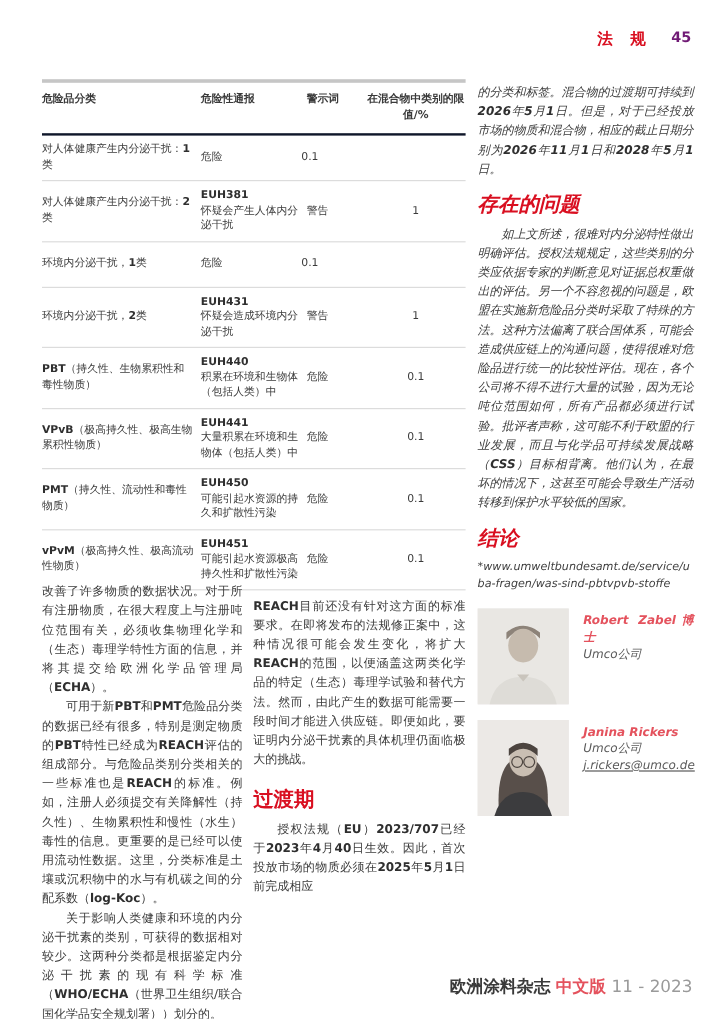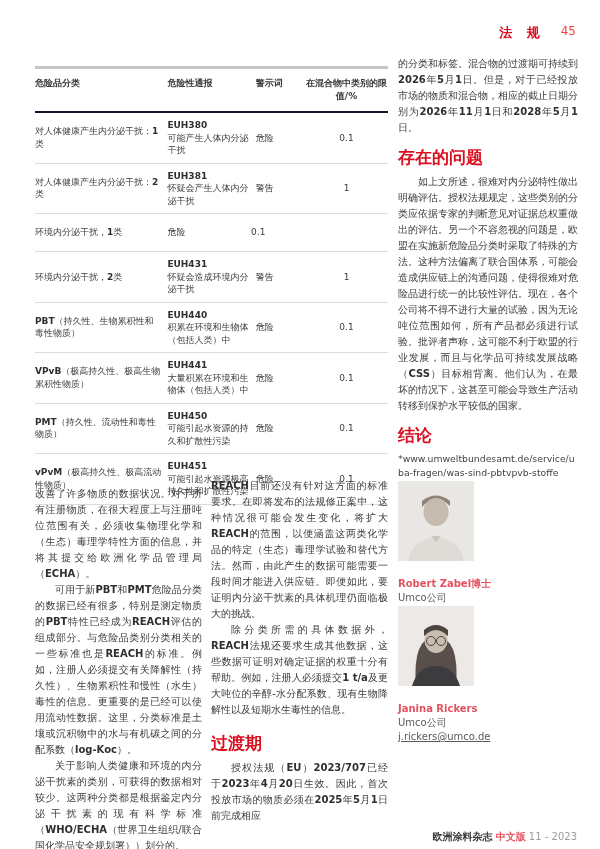--- a/index.html
+++ b/index.html
@@ -3,52 +3,52 @@
 <meta charset="utf-8">
 <style>
   html,body{margin:0;padding:0;}
   body{
     width:600px;height:849px;position:relative;background:#ffffff;overflow:hidden;
     font-family:"DejaVu Sans","Liberation Sans",sans-serif;color:#3b3b3b;
   }
   
   .page-header{position:absolute;top:24px;right:24px;display:flex;align-items:flex-start;gap:16px;}
   .section-label{color:#d90f20;font-weight:bold;font-size:13px;letter-spacing:5px;}
-  .page-number{color:#ef4444;font-weight:normal;font-size:12px;}
+  .page-number{color:#701a75;font-weight:bold;font-size:12px;}
   
   .hazard-table{position:absolute;left:35px;top:66px;width:353px;font-size:9px;line-height:12.5px;}
   .table-topbar{height:3px;background:#c6c6c6;margin-bottom:0;}
   .thead{display:flex;align-items:flex-start;padding:8px 0 9px;border-bottom:2px solid #0f172a;font-weight:bold;color:#3a3a3a;}
   .trow{display:flex;align-items:center;padding:6px 0;border-bottom:1px solid #dcdcdc;min-height:38px;box-sizing:border-box;}
   .tc{box-sizing:border-box;padding-right:6px;}
   .c1{width:37.5%;}
   .c2{width:25%;}
   .c3{width:14%;}
   .c4{width:23.5%;text-align:center;padding-right:0;}
   .c2 .code{font-weight:bold;color:#2f2f2f;}
   
   .col{position:absolute;font-size:10px;line-height:16px;text-align:justify;color:#3b3b3b;}
   .col p{margin:0;}
   .col p.indent{text-indent:20px;}
   .col-left{left:35px;top:486px;width:167px;}
-  .col-mid{left:211px;top:478px;width:177px;}
-  .col-right{left:398px;top:56px;width:180px;}
+  .col-mid{left:211px;top:498px;width:177px;}
+  .col-right{left:398px;top:70px;width:180px;font-style:italic;}
   .red-heading{color:#d90f20;font-weight:bold;font-size:17px;line-height:14px;margin:14px 0 10px;text-align:left;}
   .red-heading.first{margin-top:18px;}
   b{color:#2f2f2f;}
   
   .footnote{font-size:9.3px;line-height:14px;margin-top:5px;text-align:left;color:#3f3f3f;word-break:break-all;}
-  .author-card{display:flex;gap:12px;margin-top:1px;align-items:flex-start;flex-direction:column;}
+  .author-card{display:flex;gap:12px;margin-top:13px;align-items:flex-start;}
   .author-photo{width:76px;height:80px;background:#eae8e5;flex:0 0 auto;}
   .author-meta{padding-top:4px;}
   .author-name{color:#e4525d;font-weight:bold;font-size:10px;line-height:14px;}
   .author-company{font-size:10px;line-height:14px;color:#5a5a5a;}
   .author-email{font-size:10px;line-height:14px;color:#5a5a5a;text-decoration:underline;cursor:pointer;}
   
-  .page-footer{position:absolute;top:814px;right:23px;font-size:10px;white-space:nowrap;margin-top:16px;}
+  .page-footer{position:absolute;top:814px;right:23px;font-size:14px;white-space:nowrap;}
   .footer-journal{color:#3a3a3a;font-weight:bold;}
   .footer-edition{color:#e4525d;font-weight:bold;}
   .footer-issue{color:#9a9a9a;}
 </style>
 </head>
 <body>
 
 <div class="page-header">
   <span class="section-label">法 规</span>
   <span class="page-number">45</span>
@@ -58,24 +58,20 @@
   <div class="table-topbar"></div>
   <div class="thead">
     <div class="tc c1">危险品分类</div>
     <div class="tc c2">危险性通报</div>
     <div class="tc c3">警示词</div>
     <div class="tc c4">在混合物中类别的限值/%</div>
   </div>
   <div>
       <div class="trow">
         <div class="tc c1">对人体健康产生内分泌干扰：<b>1</b>类</div>
-        <div class="tc c2">
-          <div class="code">EUH380</div>
-          <div class="stmt">可能产生人体内分泌干扰</div>
-        </div>
         <div class="tc c3">危险</div>
         <div class="tc c4">0.1</div>
       </div>
       <div class="trow">
         <div class="tc c1">对人体健康产生内分泌干扰：<b>2</b>类</div>
         <div class="tc c2">
           <div class="code">EUH381</div>
           <div class="stmt">怀疑会产生人体内分泌干扰</div>
         </div>
         <div class="tc c3">警告</div>
@@ -135,23 +131,22 @@
 </div>
 
 <div class="col col-left">
   <p>改善了许多物质的数据状况。对于所有注册物质，在很大程度上与注册吨位范围有关，必须收集物理化学和（生态）毒理学特性方面的信息，并将其提交给欧洲化学品管理局（<b>ECHA</b>）。</p>
   <p class="indent">可用于新<b>PBT</b>和<b>PMT</b>危险品分类的数据已经有很多，特别是测定物质的<b>PBT</b>特性已经成为<b>REACH</b>评估的组成部分。与危险品类别分类相关的一些标准也是<b>REACH</b>的标准。例如，注册人必须提交有关降解性（持久性）、生物累积性和慢性（水生）毒性的信息。更重要的是已经可以使用流动性数据。这里，分类标准是土壤或沉积物中的水与有机碳之间的分配系数（<b>log-Koc</b>）。</p>
   <p class="indent">关于影响人类健康和环境的内分泌干扰素的类别，可获得的数据相对较少。这两种分类都是根据鉴定内分泌干扰素的现有科学标准（<b>WHO/ECHA</b>（世界卫生组织/联合国化学品安全规划署））划分的。</p>
 </div>
 
 <div class="col col-mid">
   <p><b>REACH</b>目前还没有针对这方面的标准要求。在即将发布的法规修正案中，这种情况很可能会发生变化，将扩大<b>REACH</b>的范围，以便涵盖这两类化学品的特定（生态）毒理学试验和替代方法。然而，由此产生的数据可能需要一段时间才能进入供应链。即便如此，要证明内分泌干扰素的具体机理仍面临极大的挑战。</p>
-  <p class="indent">除分类所需的具体数据外，<b>REACH</b>法规还要求生成其他数据，这些数据可证明对确定证据的权重十分有帮助。例如，注册人必须提交<b>1 t/a</b>及更大吨位的辛醇-水分配系数、现有生物降解性以及短期水生毒性的信息。</p>
   <div class="red-heading first">过渡期</div>
-  <p class="indent">授权法规（<b>EU</b>）<b>2023/707</b>已经于<b>2023</b>年<b>4</b>月<b>20</b>日生效。因此，首次投放市场的物质必须在<b>2025</b>年<b>5</b>月<b>1</b>日前完成相应</p>
+  <p class="indent">授权法规（<b>EU</b>）<b>2023/707</b>已经于<b>2023</b>年<b>4</b>月<b>40</b>日生效。因此，首次投放市场的物质必须在<b>2025</b>年<b>5</b>月<b>1</b>日前完成相应</p>
 </div>
 
 <div class="col col-right">
   <p>的分类和标签。混合物的过渡期可持续到<b>2026</b>年<b>5</b>月<b>1</b>日。但是，对于已经投放市场的物质和混合物，相应的截止日期分别为<b>2026</b>年<b>11</b>月<b>1</b>日和<b>2028</b>年<b>5</b>月<b>1</b>日。</p>
   <div class="red-heading">存在的问题</div>
   <p class="indent">如上文所述，很难对内分泌特性做出明确评估。授权法规规定，这些类别的分类应依据专家的判断意见对证据总权重做出的评估。另一个不容忽视的问题是，欧盟在实施新危险品分类时采取了特殊的方法。这种方法偏离了联合国体系，可能会造成供应链上的沟通问题，使得很难对危险品进行统一的比较性评估。现在，各个公司将不得不进行大量的试验，因为无论吨位范围如何，所有产品都必须进行试验。批评者声称，这可能不利于欧盟的行业发展，而且与化学品可持续发展战略（<b>CSS</b>）目标相背离。他们认为，在最坏的情况下，这甚至可能会导致生产活动转移到保护水平较低的国家。</p>
   <div class="red-heading">结论</div>
   <div class="footnote">*www.umweltbundesamt.de/service/uba-fragen/was-sind-pbtvpvb-stoffe</div>
 
   <div class="author-card">

